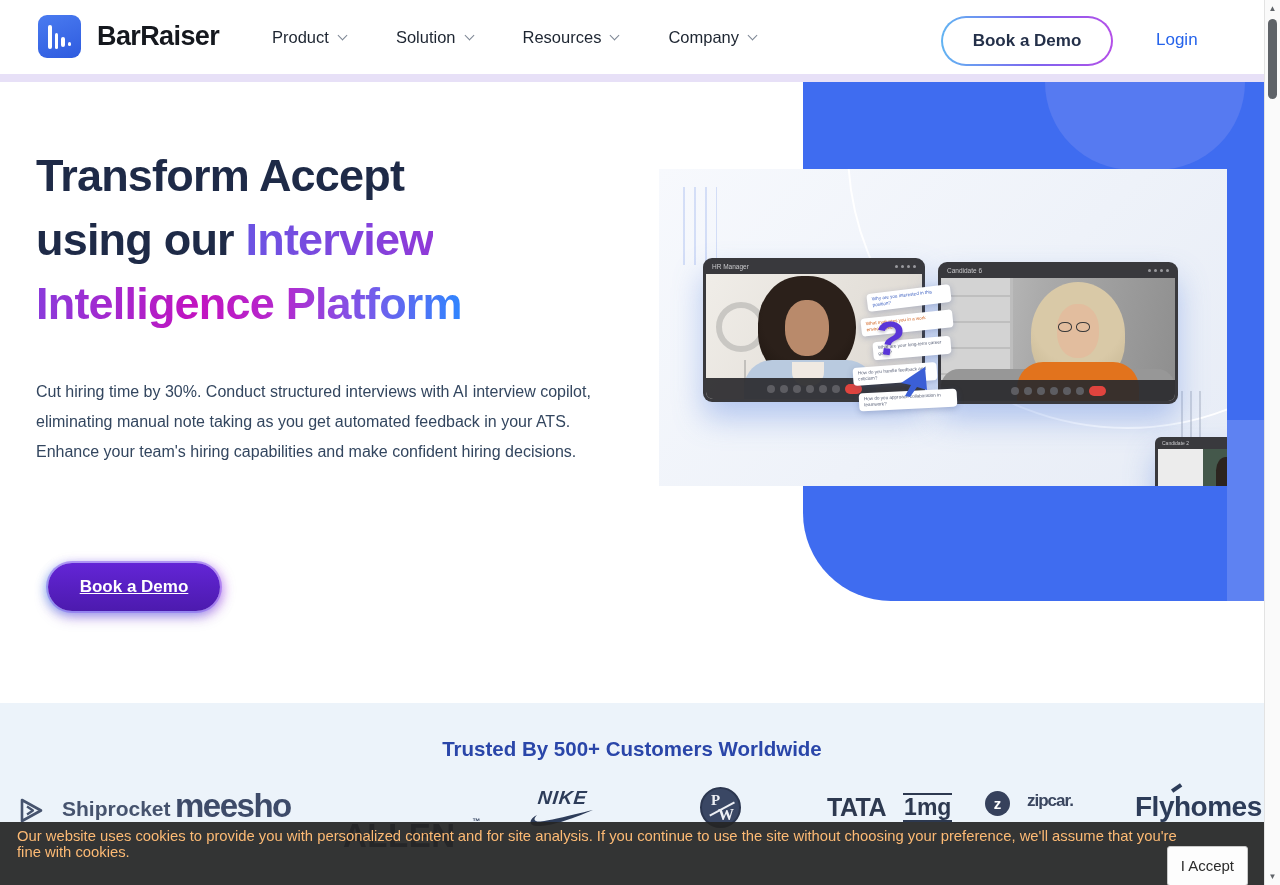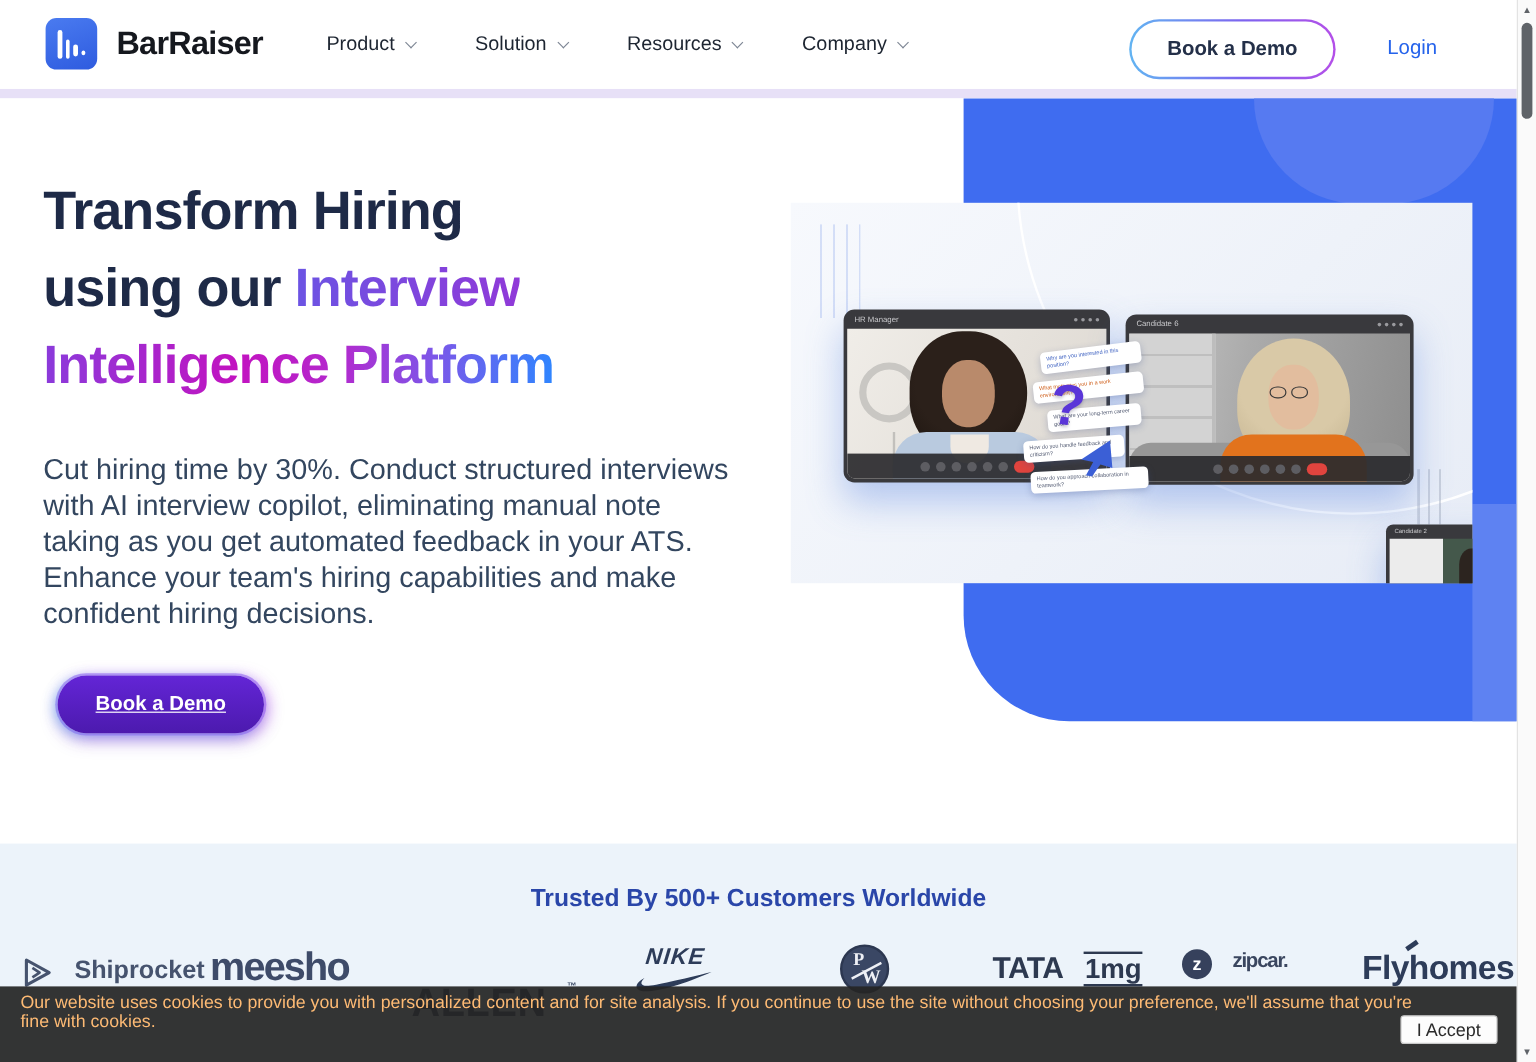--- a/index.html
+++ b/index.html
@@ -40,21 +40,21 @@
                background:#567af1; border-radius:0 0 110px 110px; }
   .blue-band { position:absolute; right:0; top:338px; width:37px; height:181px; background:#5e82f2; }
 
   .hero-title { position:absolute; left:36px; top:62px; font-size:45px; font-weight:700;
                 line-height:64px; letter-spacing:-0.8px; color:#1e2a47; }
   .grad { -webkit-background-clip:text; background-clip:text; color:transparent; }
   .g1 { background-image:linear-gradient(92deg,#6b54e3,#9039d8); }
   .g2 { background-image:linear-gradient(92deg,#8a3bdb 0%,#c213c0 38%,#b32ace 58%,#7d56e8 76%,#2e86ff 100%); }
 
   .hero-desc { position:absolute; left:36px; top:295px; width:578px;
-               font-size:24px; line-height:30px; color:#33465f; }
+               font-size:16px; line-height:30px; color:#33465f; }
 
   .cta { position:absolute; left:48px; top:481px; width:172px; height:48px; border-radius:26px;
          background:linear-gradient(180deg,#6325d6,#4c1aae);
          display:flex; align-items:center; justify-content:center;
          color:#fff; font-size:17px; font-weight:700; text-decoration:underline; cursor:pointer;
          box-shadow:-3px 2px 10px rgba(70,180,240,.45), 3px 2px 12px rgba(190,70,240,.5),
                     0 0 0 2px rgba(140,85,240,.55), 0 6px 14px rgba(90,40,190,.35); }
 
   
   .hero-visual { position:absolute; left:659px; top:87px; width:568px; height:317px;
@@ -159,21 +159,21 @@
   .lg-fly { left:1135px; top:6px; position:absolute; }
   .fly-text { font-size:28px; font-weight:800; color:#2d3c59; letter-spacing:-0.5px; position:relative; }
   .fly-caret { position:absolute; top:-5px; left:36px; width:11px; height:3.5px; background:#2d3c59;
                transform:rotate(-35deg); }
 
   
   .cookie { position:absolute; left:0; top:822px; width:1264px; height:63px;
             background:rgba(37,37,37,.93); z-index:50; }
   .cookie-text { position:absolute; left:17px; top:6px; width:1170px; font-size:14.8px; color:#fdba74; }
   .accept-btn { position:absolute; right:16px; top:24px; background:#fdfdfd; color:#2b2b2b;
-                font-size:15px; padding:1px 13px; height:24px; line-height:22px;
+                font-size:15px; padding:1px 13px; height:40px; line-height:22px;
                 border:1px solid #c9c9c9; border-radius:3px; cursor:pointer; }
 
   
   .scrollbar { position:absolute; right:0; top:0; width:16px; height:885px; background:#fafafa;
                border-left:1px solid #e3e3e3; z-index:60; }
   .sb-arrow { position:absolute; left:0; width:15px; text-align:center; font-size:8px; color:#5f6368; cursor:pointer; }
   .sb-up { top:4px; } .sb-down { bottom:4px; }
   .sb-thumb { position:absolute; top:19px; left:3px; width:9px; height:80px; background:#5f6368;
               border-radius:5px; cursor:pointer; }
 </style>
@@ -219,21 +219,21 @@
   <div class="strip"></div>
 
   <div class="hero">
 
     <div class="blue-panel">
       <div class="blue-dome"></div>
       <div class="blue-band"></div>
     </div>
 
     <h1 class="hero-title">
-      <div><span>Transform Hiring</span></div>
+      <div><span>Transform Accept</span></div>
       <div><span>using our </span><span class="grad g1">Interview</span></div>
       <div><span class="grad g2">Intelligence Platform</span></div>
     </h1>
 
     <p class="hero-desc">Cut hiring time by 30%. Conduct structured interviews with AI interview copilot, eliminating manual note taking as you get automated feedback in your ATS. Enhance your team's hiring capabilities and make confident hiring decisions.</p>
 
     <div class="cta">Book a Demo</div>
 
     <div class="hero-visual">
       <div class="arc"></div>

